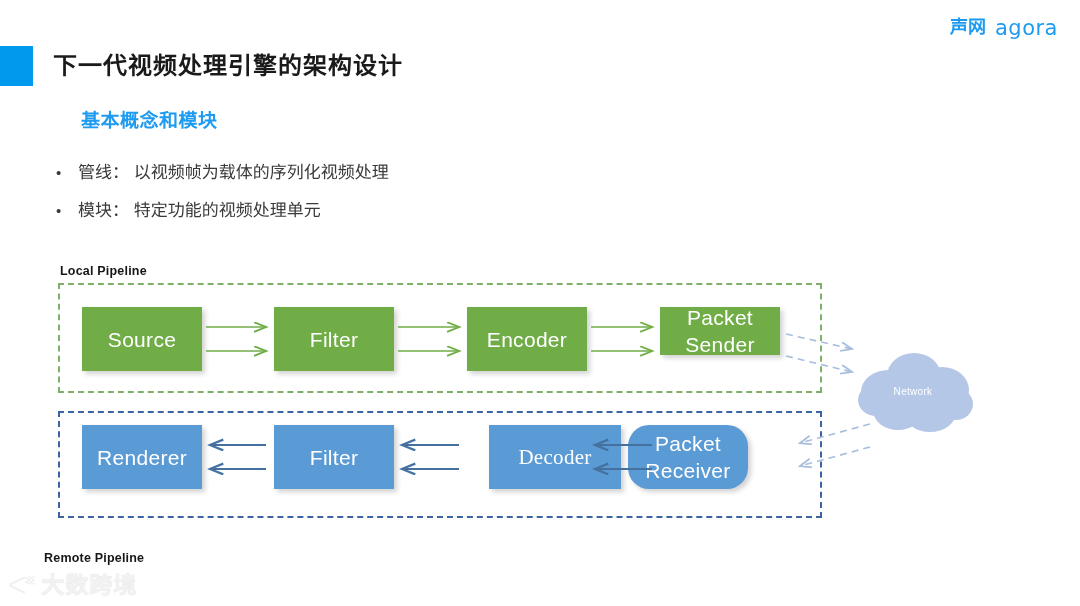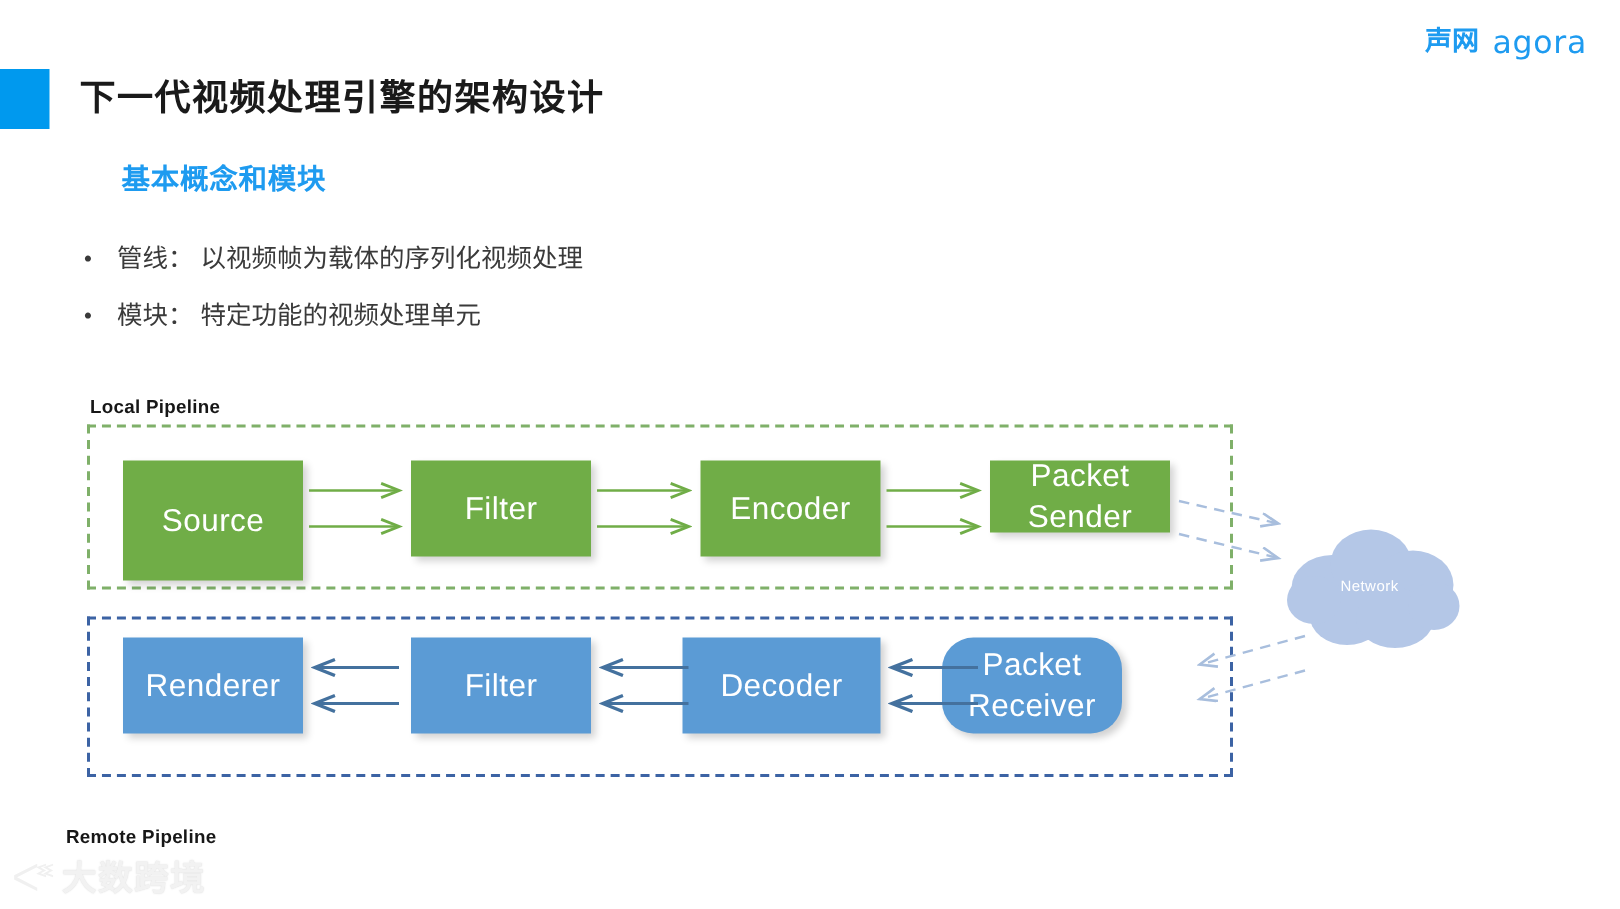--- a/index.html
+++ b/index.html
@@ -235,28 +235,28 @@
 </div>
 
 <div class="diagram">
 
   <div class="pipeline-label label-local">Local Pipeline</div>
   <div class="pipeline-label label-remote">Remote Pipeline</div>
 
   <div class="pipeline-frame frame-local"></div>
   <div class="pipeline-frame frame-remote"></div>
 
-  <div class="node green" style="left:82px;  top:307px; width:120px; height:80px;">Source</div>
+  <div class="node green" style="left:82px;  top:307px; width:120px; height:64px;">Source</div>
   <div class="node green" style="left:274px; top:307px; width:120px; height:64px;">Filter</div>
   <div class="node green" style="left:467px; top:307px; width:120px; height:64px;">Encoder</div>
   <div class="node green" style="left:660px; top:307px; width:120px; height:48px;">Packet Sender</div>
 
   <div class="node blue" style="left:82px;  top:425px; width:120px; height:64px;">Renderer</div>
   <div class="node blue" style="left:274px; top:425px; width:120px; height:64px;">Filter</div>
-  <div class="node blue" style="left:455px; top:425px; width:132px; height:64px;">Decoder</div>
+  <div class="node blue" style="left:489px; top:425px; width:132px; height:64px;font-family:Liberation Serif, serif;">Decoder</div>
   <div class="node blue" style="left:628px; top:425px; width:120px; height:64px;border-radius:21px;">Packet Receiver</div>
 
   <svg class="arrow-layer" viewBox="0 0 1080 606">
     <defs>
       <marker id="ah-green" markerWidth="9" markerHeight="9" refX="7.5" refY="3.2" orient="auto" markerUnits="strokeWidth">
         <path d="M0.5,0.4 L7.6,3.2 L0.5,6.0" fill="none" stroke="#70AD47" stroke-width="1.1"></path>
       </marker>
       <marker id="ah-blue" markerWidth="9" markerHeight="9" refX="7.5" refY="3.2" orient="auto" markerUnits="strokeWidth">
         <path d="M0.5,0.4 L7.6,3.2 L0.5,6.0" fill="none" stroke="#44719E" stroke-width="1.2"></path>
       </marker>

